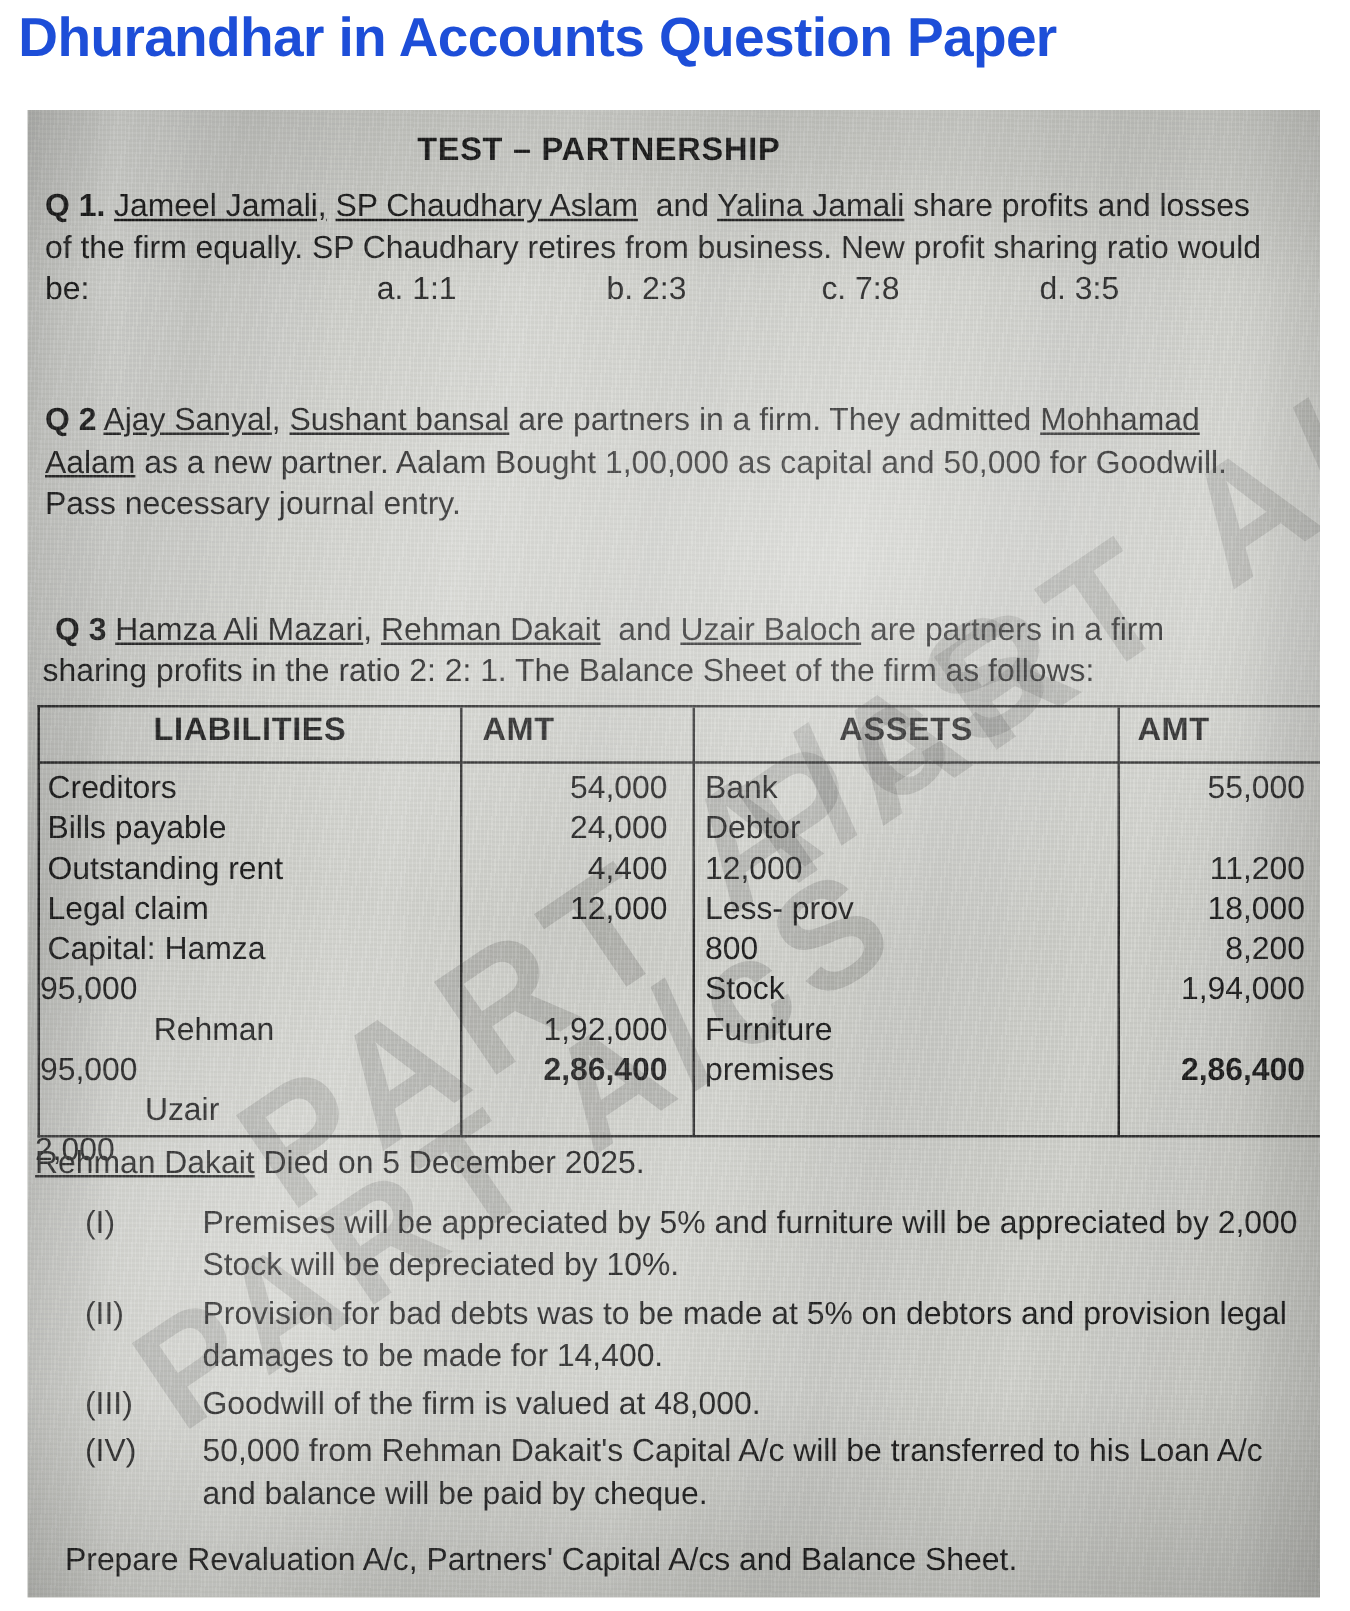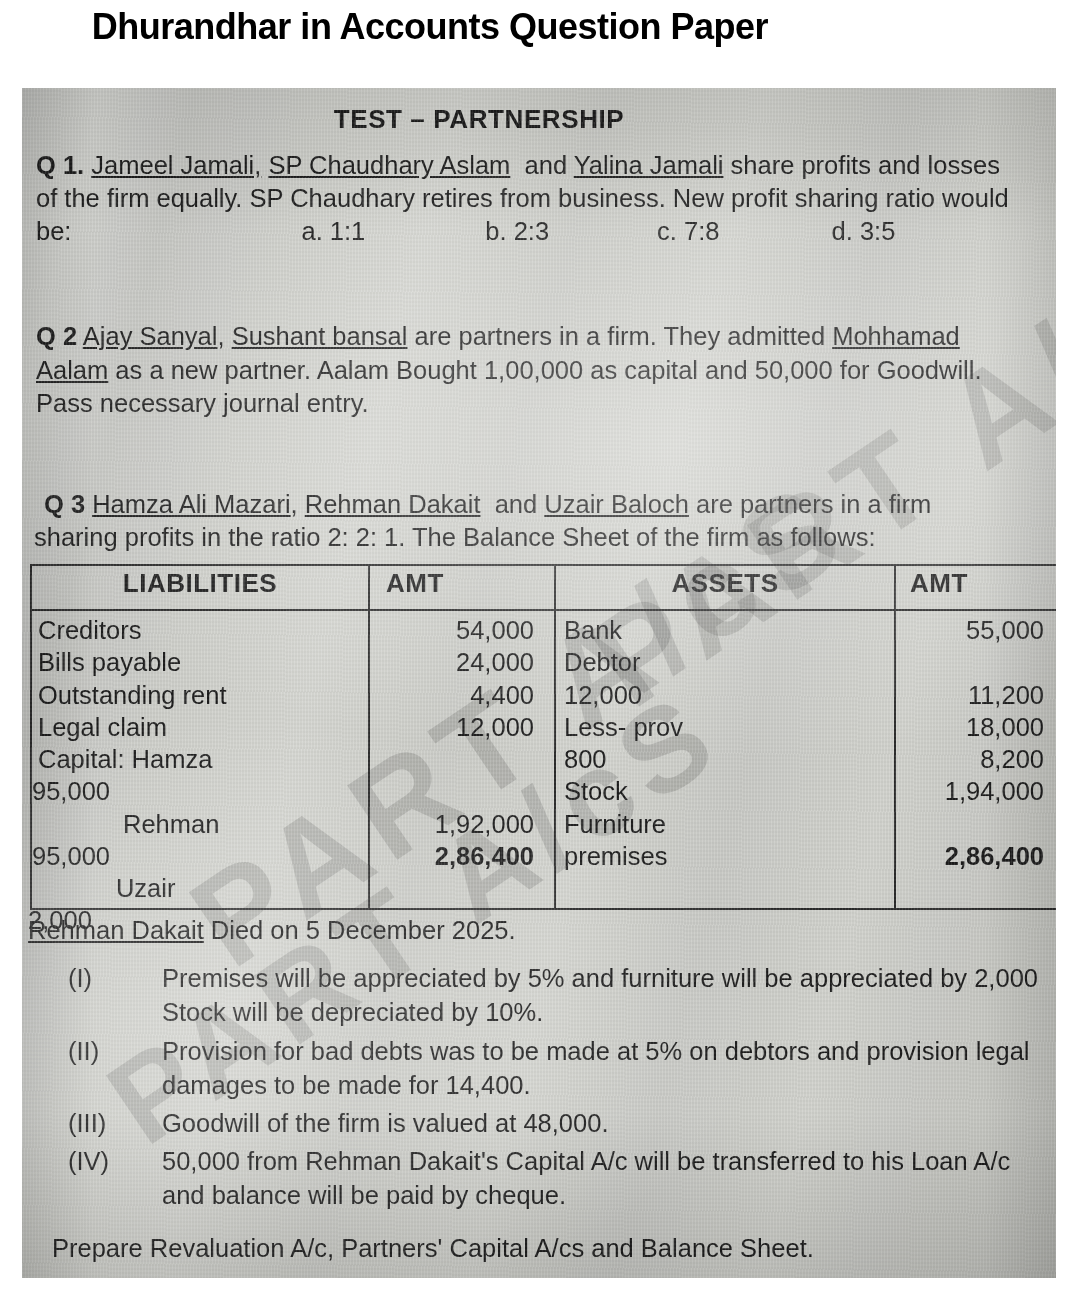--- a/index.html
+++ b/index.html
@@ -16,24 +16,24 @@
   }
 
   
   #page-title {
     position: absolute;
     left: 0;
     top: 6px;
     width: 860px;
     text-align: center;
     font-family: "Liberation Sans", sans-serif;
-    font-size: 36px;
+    font-size: 44px;
     font-weight: bold;
     letter-spacing: -0.5px;
-    color: #000000;
+    color: #1d4ed8;
     white-space: nowrap;
   }
 
   
   #paper-photo {
     position: absolute;
     left: 22px;
     top: 88px;
     width: 1034px;
     height: 1190px;

